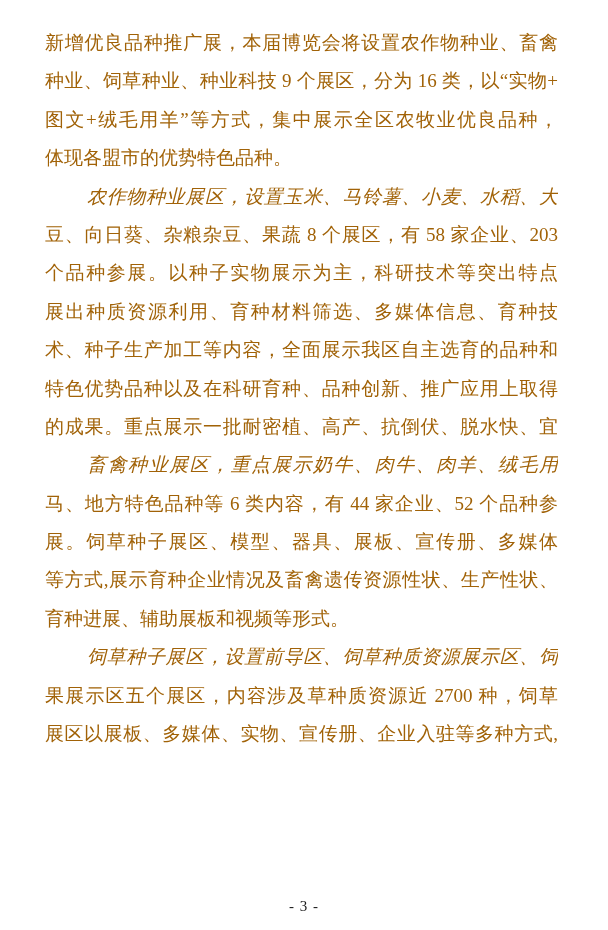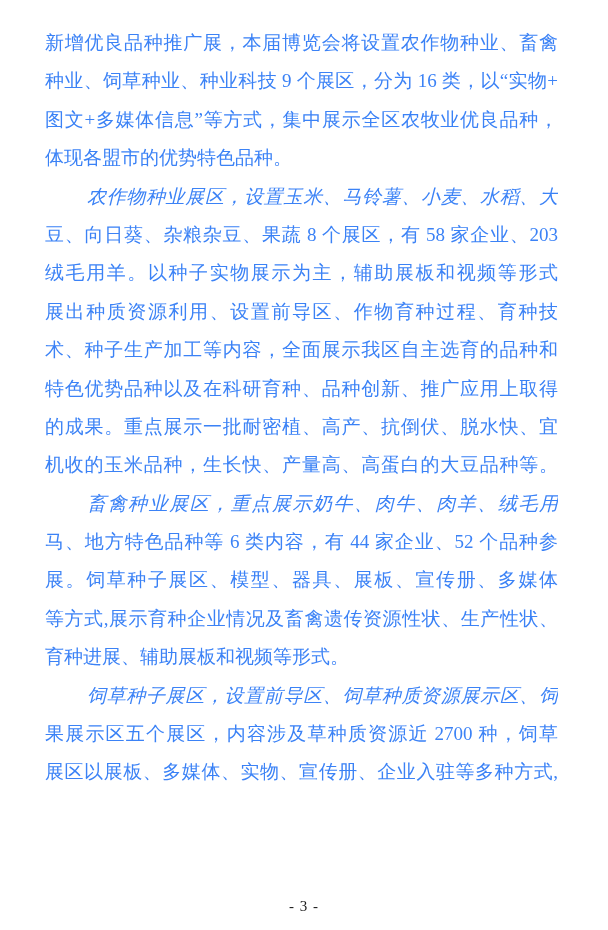--- a/index.html
+++ b/index.html
@@ -18,21 +18,21 @@
   .text-block {
     position: absolute;
     left: 45px;
     top: 24px;
     width: 513px;
   }
   .line {
     font-size: 19px;
     line-height: 38.4px;
     height: 38.4px;
-    color: #3b82f6;
+    color: #a16207;
     text-align: justify;
     text-align-last: justify;
     text-justify: inter-character;
     overflow: hidden;
     white-space: normal;
   }
   .line.nofill {
     text-align: right;
     text-align-last: left;
   }
@@ -52,30 +52,29 @@
   }
 </style>
 </head>
 <body>
 
 <div class="page">
   <div class="text-block">
 
   <div class="line">新增优良品种推广展，本届博览会将设置农作物种业、畜禽</div>
       <div class="line">种业、饲草种业、种业科技 9 个展区，分为 16 类，以“实物+</div>
-      <div class="line">图文+多媒体信息”等方式，集中展示全区农牧业优良品种，</div>
+      <div class="line">图文+绒毛用羊”等方式，集中展示全区农牧业优良品种，</div>
       <div class="line nofill">体现各盟市的优势特色品种。</div>
       <div class="line indent">农作物种业展区，设置玉米、马铃薯、小麦、水稻、大</div>
       <div class="line">豆、向日葵、杂粮杂豆、果蔬 8 个展区，有 58 家企业、203</div>
-      <div class="line">绒毛用羊。以种子实物展示为主，辅助展板和视频等形式</div>
-      <div class="line">展出种质资源利用、设置前导区、作物育种过程、育种技</div>
+      <div class="line">个品种参展。以种子实物展示为主，科研技术等突出特点</div>
+      <div class="line">展出种质资源利用、育种材料筛选、多媒体信息、育种技</div>
       <div class="line">术、种子生产加工等内容，全面展示我区自主选育的品种和</div>
       <div class="line">特色优势品种以及在科研育种、品种创新、推广应用上取得</div>
       <div class="line">的成果。重点展示一批耐密植、高产、抗倒伏、脱水快、宜</div>
-      <div class="line">机收的玉米品种，生长快、产量高、高蛋白的大豆品种等。</div>
       <div class="line indent">畜禽种业展区，重点展示奶牛、肉牛、肉羊、绒毛用羊、</div>
       <div class="line">马、地方特色品种等 6 类内容，有 44 家企业、52 个品种参</div>
       <div class="line">展。饲草种子展区、模型、器具、展板、宣传册、多媒体</div>
       <div class="line">等方式,展示育种企业情况及畜禽遗传资源性状、生产性状、</div>
       <div class="line nofill">育种进展、辅助展板和视频等形式。</div>
       <div class="line indent">饲草种子展区，设置前导区、饲草种质资源展示区、饲</div>
       <div class="line">果展示区五个展区，内容涉及草种质资源近 2700 种，饲草</div>
       <div class="line">展区以展板、多媒体、实物、宣传册、企业入驻等多种方式,</div>
     </div>
   <div class="page-number">- 3 -</div>

